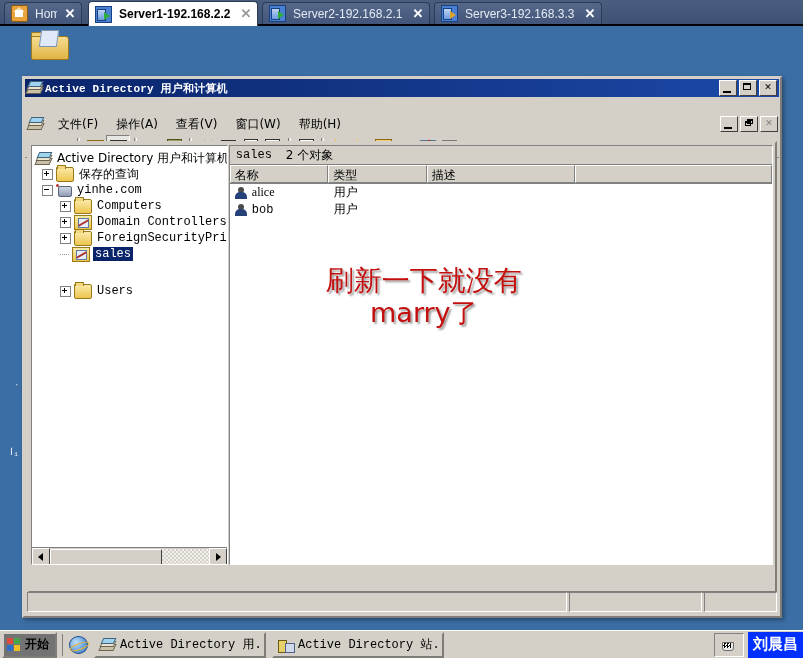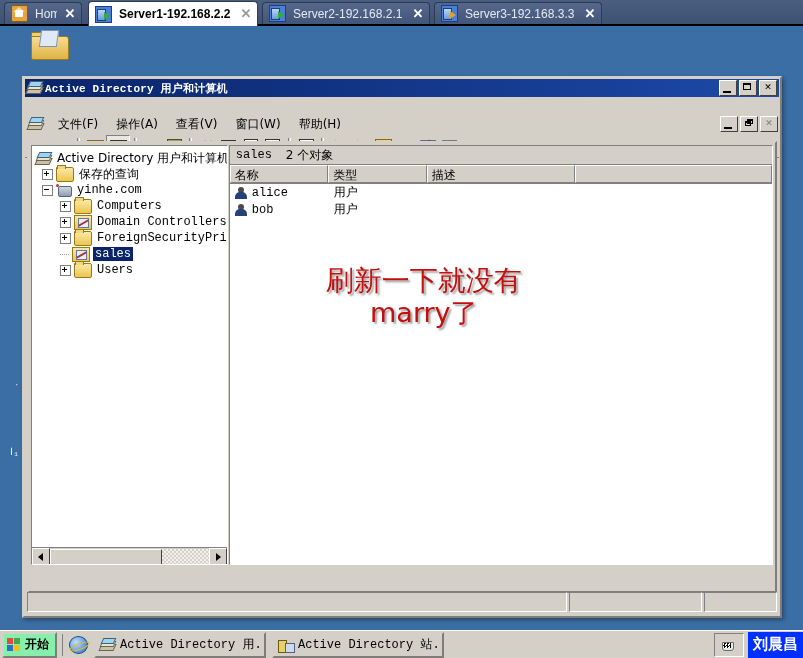--- a/index.html
+++ b/index.html
@@ -292,21 +292,21 @@
   }
 
   
   #taskbar{
     position:absolute;left:0;top:630px;width:803px;height:28px;
     background:#d4d0c8;border-top:1px solid #fff;box-sizing:border-box;
     display:flex;align-items:center;
   }
   #startbtn{
     margin-left:2px;height:22px;display:flex;align-items:center;padding:0 6px 0 3px;
-    background:#86efac;border:2px outset #d4d0c8;font-size:12px;font-weight:bold;
+    background:#737373;border:2px outset #d4d0c8;font-size:12px;font-weight:bold;
     font-family:Liberation Mono, monospace;
   }
   .flagico{width:15px;height:14px;position:relative;margin-right:3px;flex:0 0 auto;}
   .flagico i{position:absolute;width:6px;height:6px;display:block;}
   .flagico .q1{left:0;top:0;background:#e04a3f;}
   .flagico .q2{left:7px;top:0;background:#49a54a;}
   .flagico .q3{left:0;top:7px;background:#2d6fc9;}
   .flagico .q4{left:7px;top:7px;background:#f0c020;}
   #qlaunch{margin-left:5px;display:flex;align-items:center;gap:4px;
     border-left:1px solid #808080;padding-left:6px;height:22px;}
@@ -528,21 +528,21 @@
               <span class="fico fico-folder"></span>
               <span class="tlabel">ForeignSecurityPrincipal</span>
             </div>
 
             <div class="tnode" style="padding-left:24px;">
               <span class="dots"></span>
               <span class="fico fico-ou"></span>
               <span class="tlabel sel">sales</span>
             </div>
 
-            <div class="tnode" style="padding-left:24px;">
+            <div class="tnode" style="padding-left:24px;margin-top:21px;">
               <span class="exp plus"></span>
               <span class="fico fico-folder"></span>
               <span class="tlabel">Users</span>
             </div>
 
           </div>
 
           <div id="treescroll">
             <span class="sbtn l"></span>
             <span id="sbtrack">
@@ -559,21 +559,21 @@
           </div>
 
           <div id="collrow">
             <span class="colhdr" style="width:100px;">名称</span>
             <span class="colhdr" style="width:100px;">类型</span>
             <span class="colhdr" style="width:151px;">描述</span>
             <span class="colhdr" style="width:200px;"></span>
           </div>
 
           <div class="lrow">
-            <span class="lcell" style="width:100px;">
+            <span class="lcell" style="width:100px;font-family:Liberation Serif, serif;">
               <span class="uico">
                   <span class="h"></span>
                   <span class="b"></span>
                 </span>
               <span>alice</span>
             </span>
             <span class="lcell cjk" style="width:100px;">用户</span>
             <span class="lcell" style="width:151px;"></span>
           </div>
 

